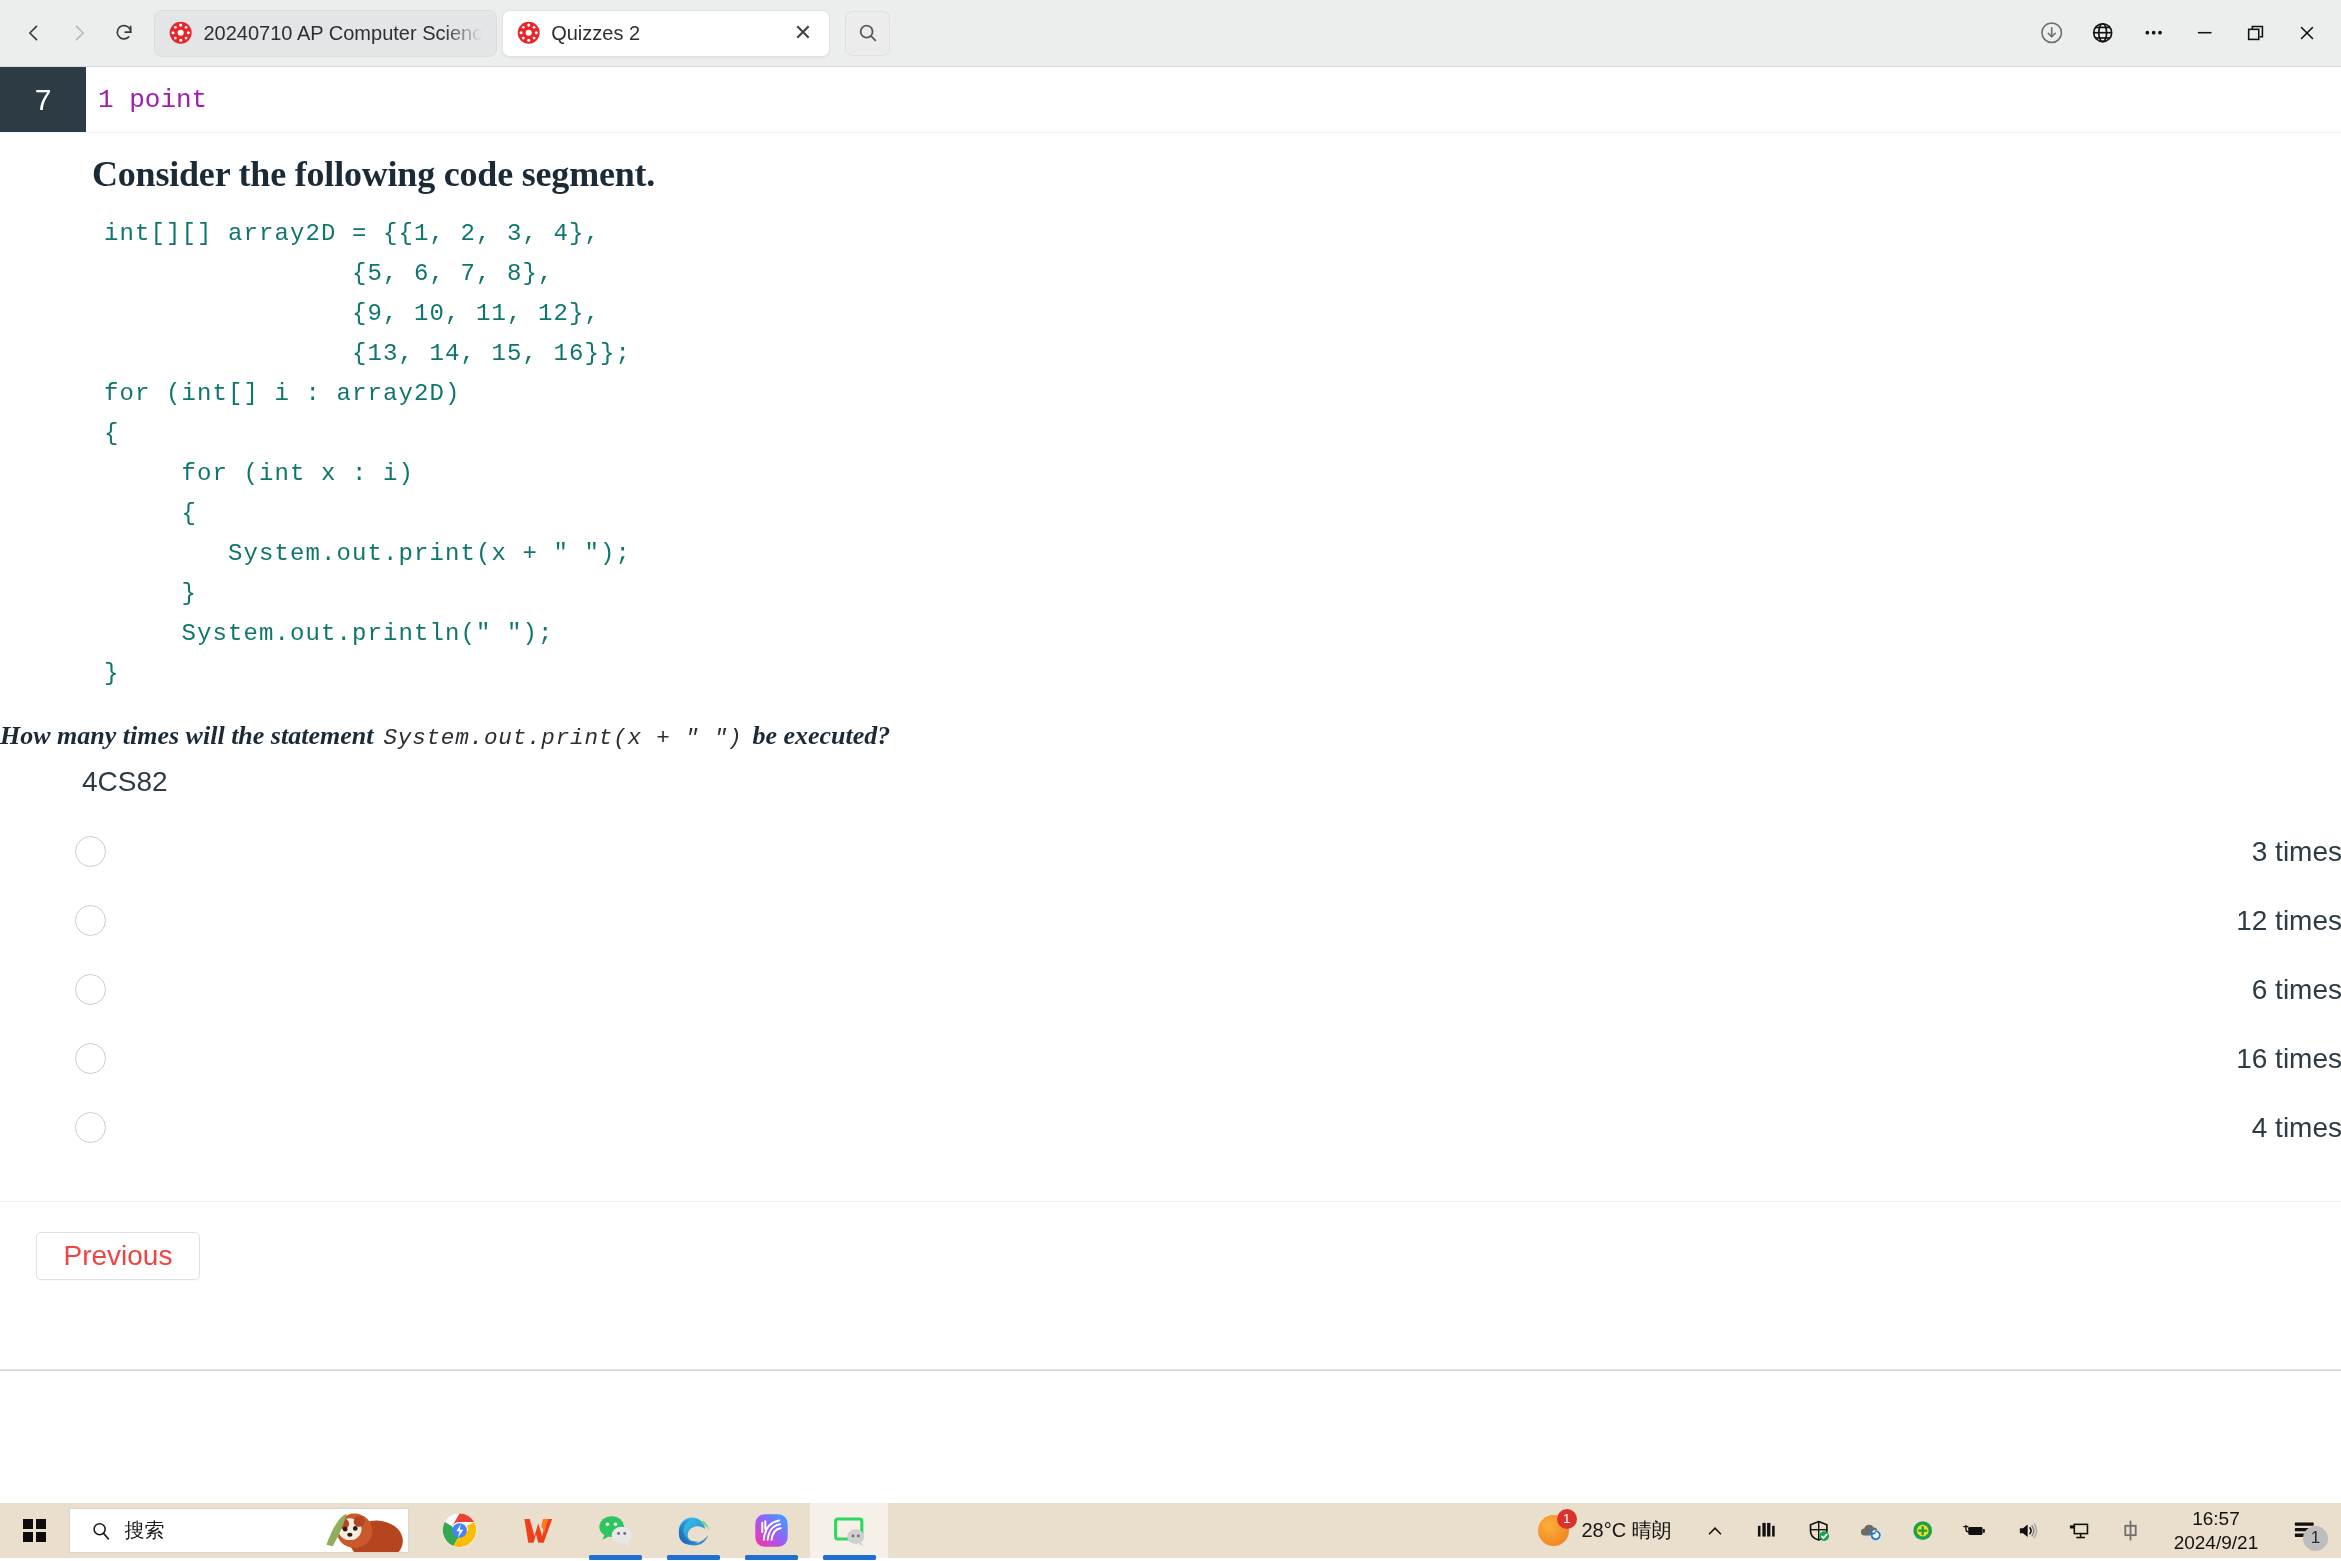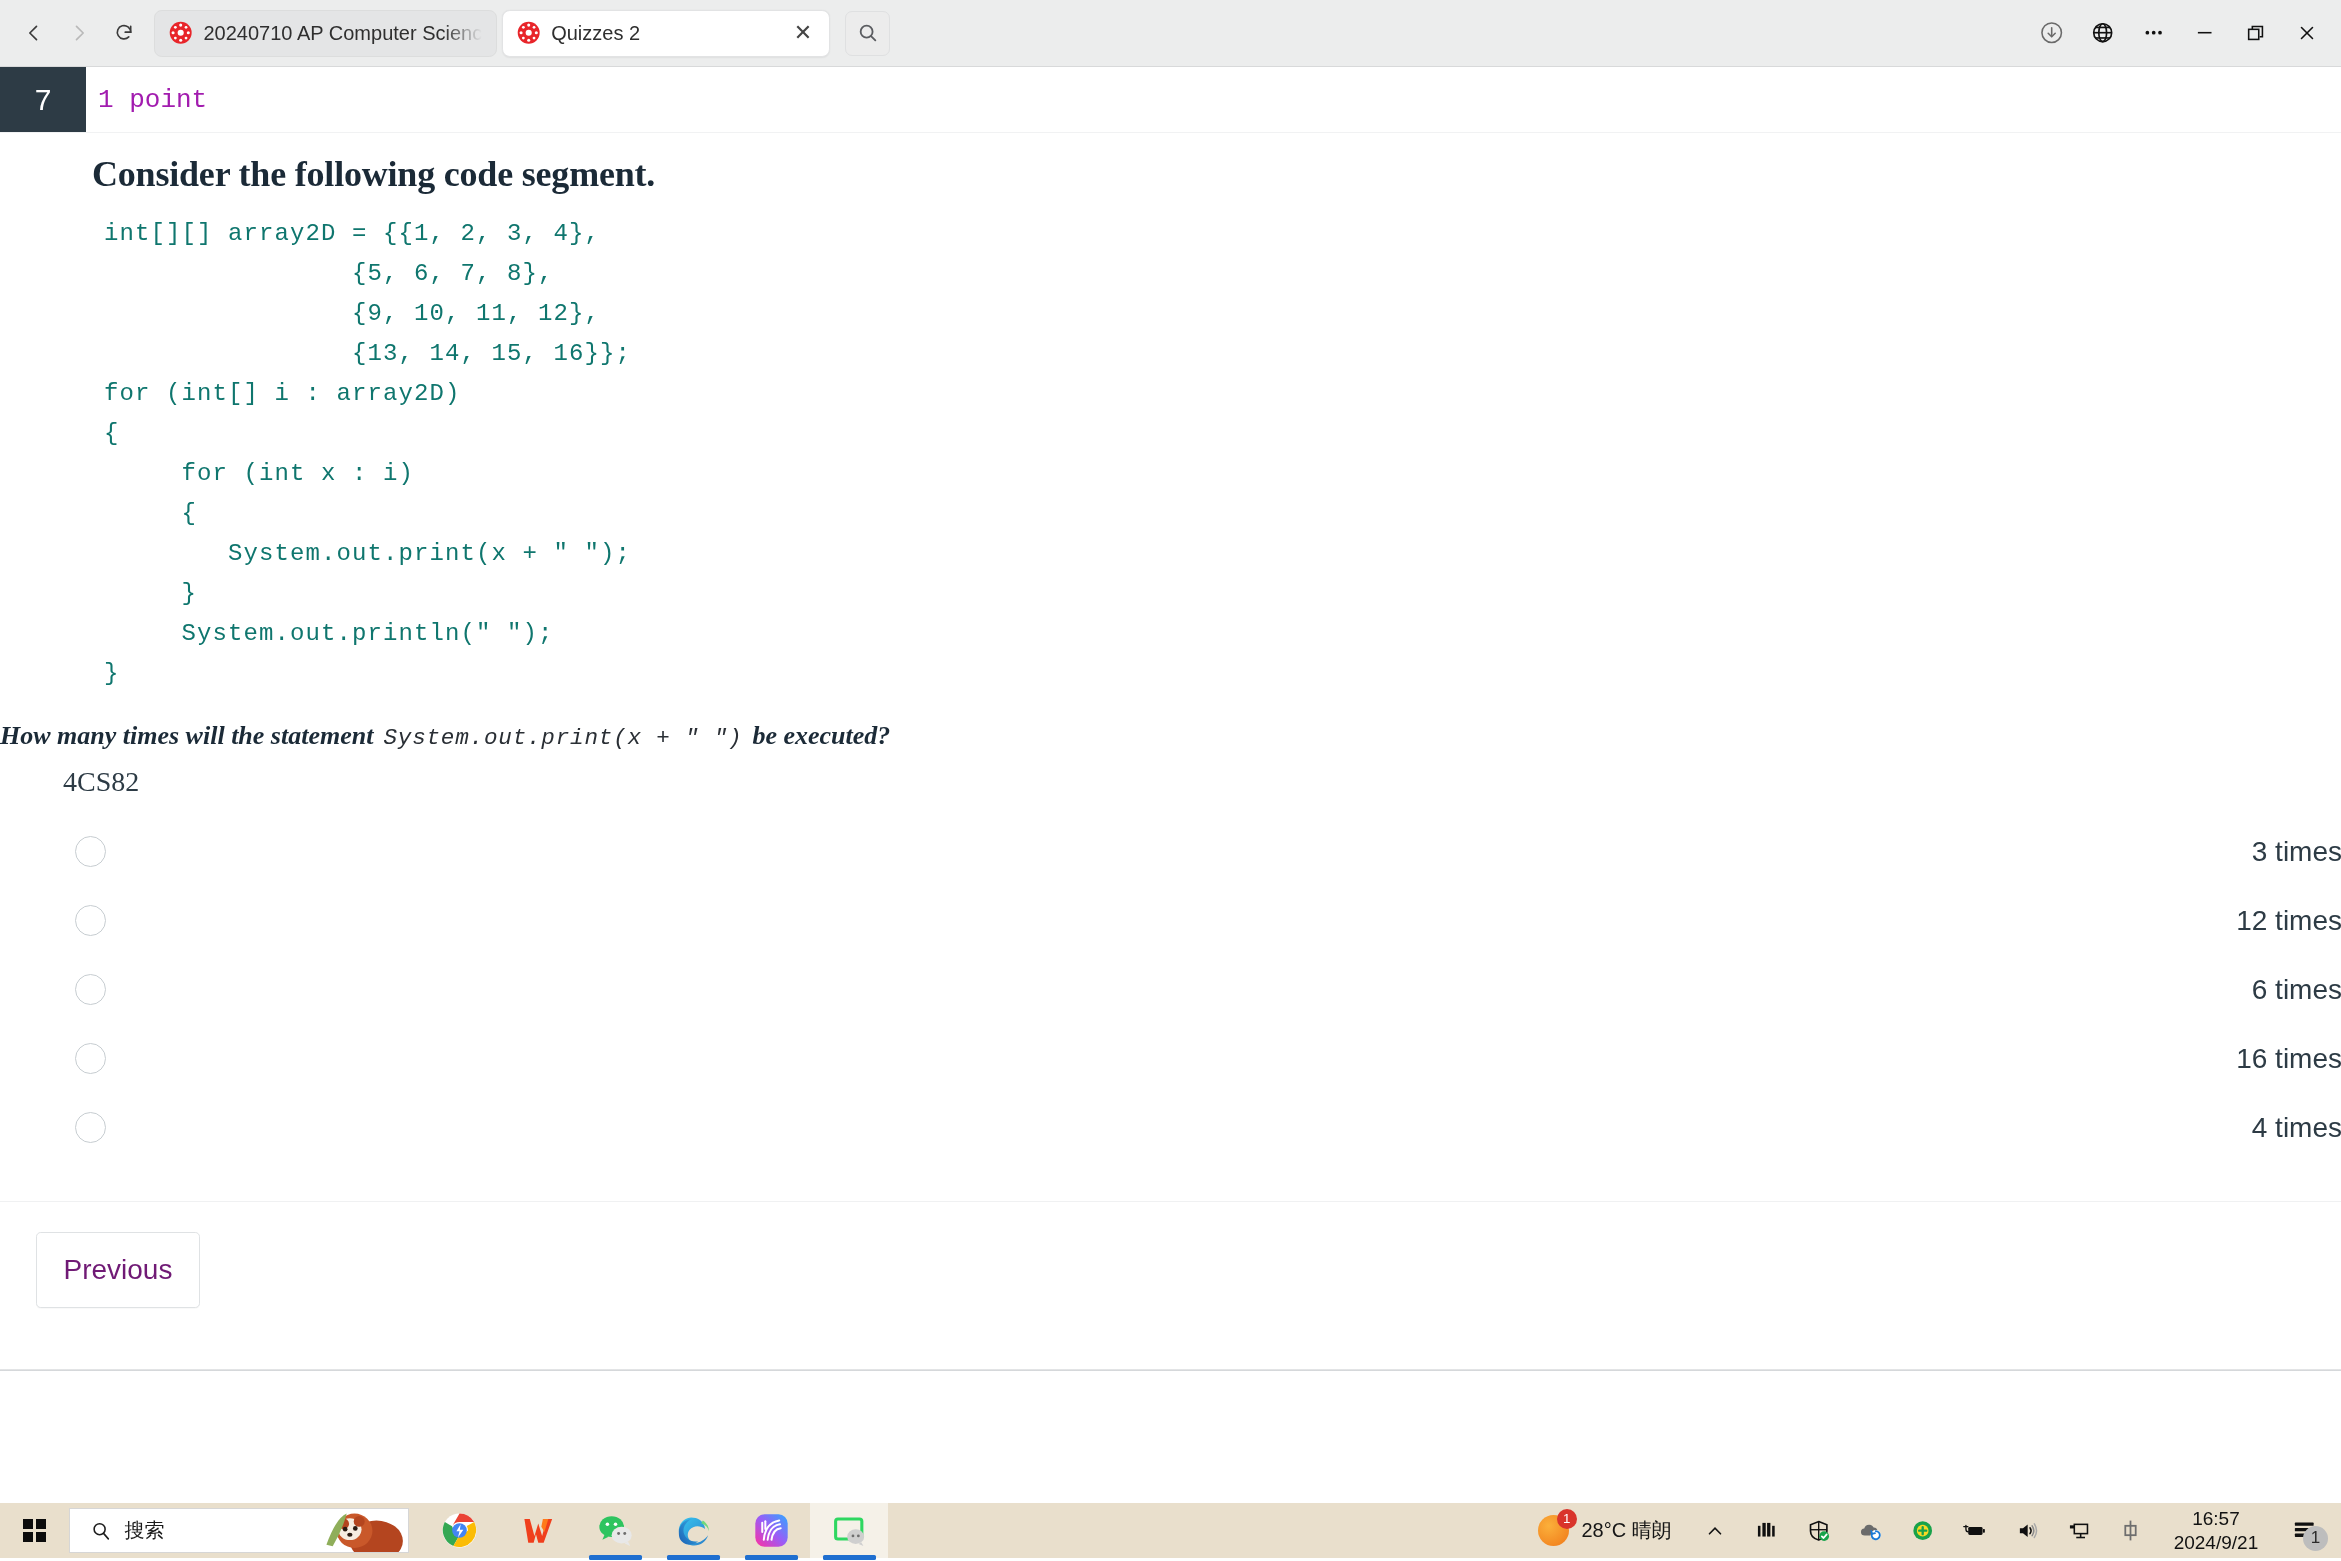--- a/index.html
+++ b/index.html
@@ -154,25 +154,25 @@
   .question-line .mono {
     font-family: "Liberation Mono", monospace;
     font-weight: normal;
     font-size: 22.6px;
     letter-spacing: 0.8px;
     padding: 0 10px;
     color: #2a2f35;
   }
 
   .code-tag {
-    padding-left: 63px;
+    padding-left: 82px;
     padding-top: 15.6px;
     font-size: 28px;
     color: #2d3b45;
-    font-family: Liberation Serif, serif;
+    font-family: Liberation Sans, sans-serif;
   }
 
   .answers { padding: 19px 0 0 75px; }
   .answer-row {
     display: flex; align-items: center;
     height: 69px;
     gap: 33px;
     justify-content: space-between;
   }
   .radio {
@@ -190,27 +190,27 @@
 
   .footer-divider {
     margin-top: 39px;
     height: 0.8px;
     background: #f0f1f2;
     width: 2342px;
   }
   .footer-actions { padding: 30px 0 0 36px; }
   .prev-btn {
     display: inline-flex; align-items: center; justify-content: center;
-    height: 76px;
+    height: 48px;
     padding: 0 26.5px;
     border: 0.8px solid #dfe2e4;
     border-radius: 4.7px;
     background: #ffffff;
     font-size: 28px;
-    color: #701a75;
+    color: #ef4444;
     font-family: "Liberation Sans", sans-serif;
     box-shadow: 0 0.8px 0 rgba(0,0,0,0.03);
   }
   .page-bottom-rule {
     position: absolute; left: 0; top: 1302px;
     width: 2342px; height: 2.3px;
     background: linear-gradient(to bottom, #e9eaeb, #cfd2d5);
   }
 
   

